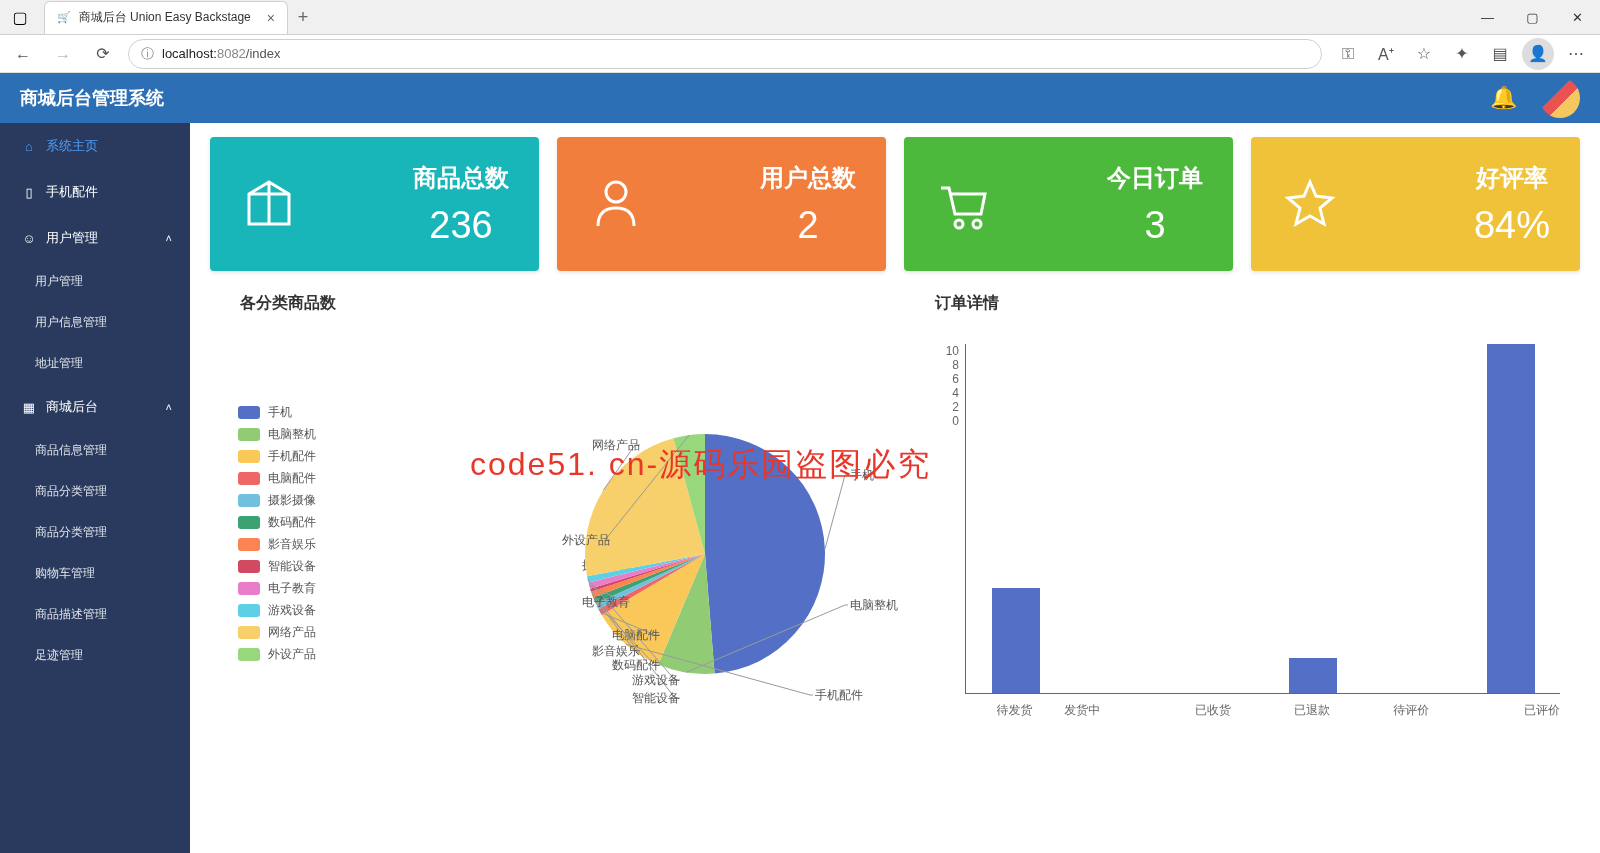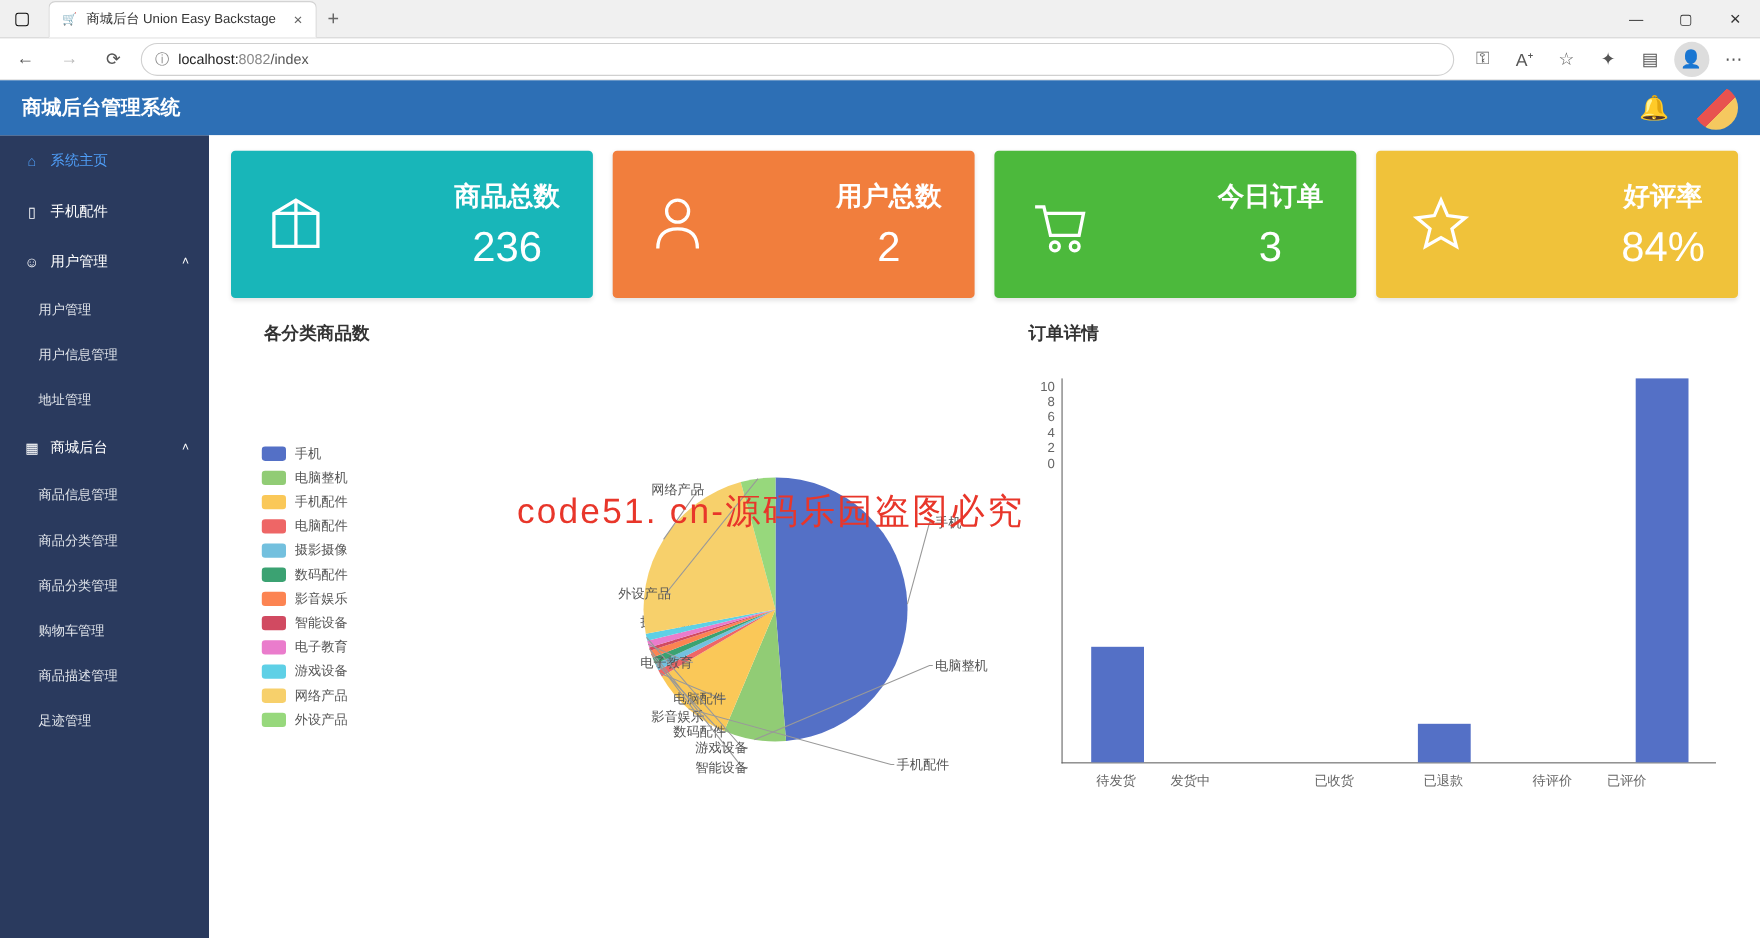--- a/index.html
+++ b/index.html
@@ -318,21 +318,21 @@
               <div class="bar" style="height: 10%;"></div>
               <div class="bar" style="height: 0%;"></div>
               <div class="bar" style="height: 100%;"></div>
             </div>
           <div class="bar-x" id="bar-xaxis">
               <div style="flex: 1 1 0%; text-align: center;">待发货</div>
               <div style="flex: 1 1 0%; ">发货中</div>
               <div style="flex: 1 1 0%; text-align: center;">已收货</div>
               <div style="flex: 1 1 0%; text-align: center;">已退款</div>
               <div style="flex: 1 1 0%; text-align: center;">待评价</div>
-              <div style="flex: 1 1 0%; text-align: left;">已评价</div>
+              <div style="flex: 1 1 0%; text-align: right;">已评价</div>
             </div>
         </div>
       </div>
     </div>
 
     <div class="watermark">code51. cn-源码乐园盗图必究</div>
   </div>
 </div>
 
 </body></html>

